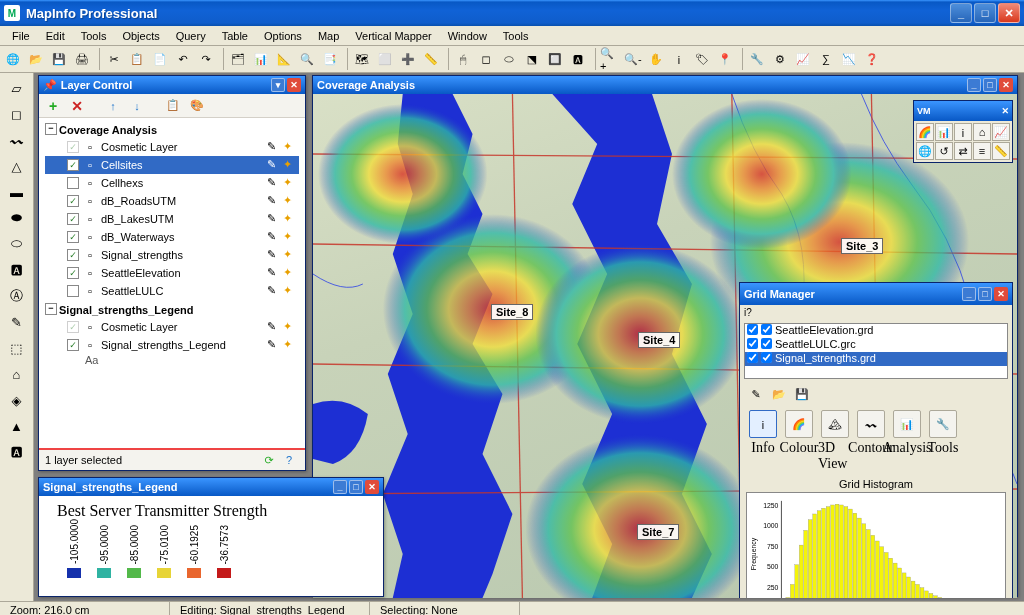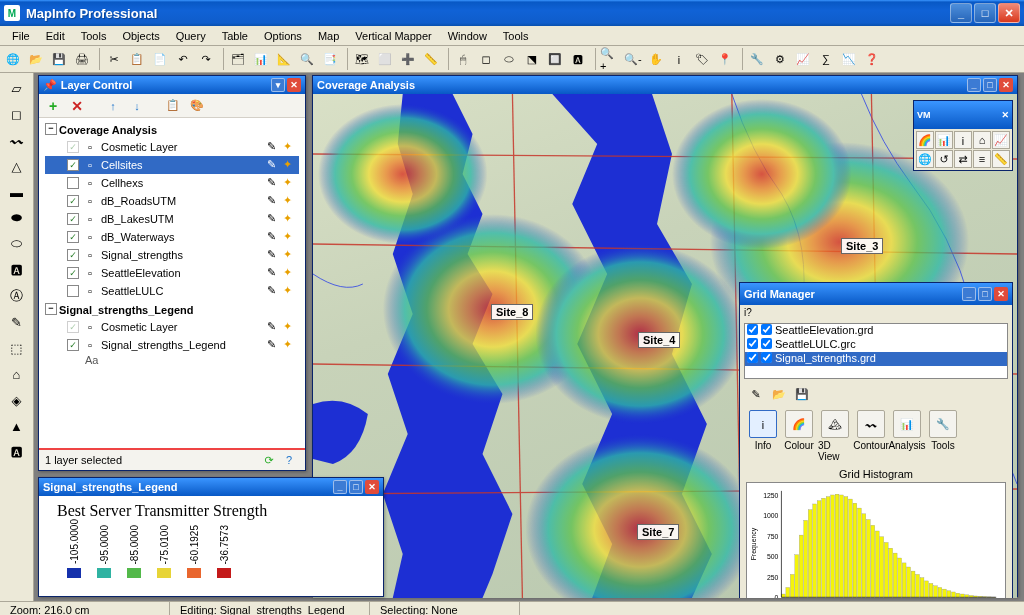--- a/index.html
+++ b/index.html
@@ -49,33 +49,33 @@
 .legend-scale { display: flex; gap: 16px; padding-left: 18px; align-items:flex-end; height:48px;}
 .legend-tick { display: flex; flex-direction: column; align-items: center; gap: 4px; }
 .legend-tick .lbl { writing-mode: vertical-rl; transform: rotate(180deg); font-size: 10px; }
 .legend-tick .sw { width: 14px; height: 10px; }
 .legend-units { font-size: 10px; padding-left: 16px; margin-top: 4px; }
 .map-panel { left: 278px; top: 2px; width: 706px; height: 522px; }
 .map-body { position: relative; width: 100%; height: 504px; overflow: hidden; background: linear-gradient(160deg, #d9e0c6 0%, #c8d3b9 35%, #b7c7ae 100%); }
 .mapsvg { position: absolute; inset: 0; width: 100%; height: 100%; }
 .site-label { position: absolute; background: rgba(255,255,255,0.92); border: 1px solid #666; padding: 1px 4px; font-size: 11px; font-weight:bold; }
 .vm-panel { position: absolute; right: 4px; top: 6px; width: 100px; background: #ece9d8; border: 1px solid #0a246a; }
-.vm-title { height: 28px; background: linear-gradient(#3a95ff,#0858c5); color: white; font-size: 9px; font-weight: bold; padding: 0 3px; display: flex; align-items: center; }
+.vm-title { height: 20px; background: linear-gradient(#3a95ff,#0858c5); color: white; font-size: 9px; font-weight: bold; padding: 0 3px; display: flex; align-items: center; }
 .vm-title .t { flex: 1; }
 .vm-btns { display: flex; flex-wrap: wrap; padding: 2px; gap: 1px; }
 .vm-btn { width: 18px; height: 18px; border: 1px solid #aca899; background: #f4f3ee; display: flex; align-items: center; justify-content: center; cursor: pointer; }
 .grid-panel { position: absolute; right: 4px; top: 188px; width: 274px; height: 332px; background: #ece9d8; border: 1px solid #0a246a; }
 .grid-list { background: #fff; border: 1px solid #888; margin: 3px 4px; height: 56px; overflow: auto; font-size: 11px; }
 .grid-row { display: flex; gap: 3px; padding: 0 2px; height: 14px; }
 .grid-row.sel { background: #316ac5; color: white; }
 .grid-tools { display: flex; gap: 2px; padding: 4px 6px; }
 .gtool { display: flex; flex-direction: column; align-items: center; width: 34px; cursor: pointer; }
 .gtool .gi { width: 28px; height: 28px; border: 1px solid #aca899; background: #f4f3ee; display: flex; align-items: center; justify-content: center; border-radius: 2px; }
 .gtool.sel .gi { border: 1px solid #316ac5; background: #e3efff; }
-.gtool .gl { font-size: 10px; margin-top: 2px; }
+.gtool .gl { font-size: 14px; margin-top: 2px; font-family: Liberation Serif, serif; }
 .histo-title { text-align: center; font-size: 11px; margin: 2px 0; }
 .histo { position: relative; background: #fff; border: 1px solid #888; margin: 0 6px; height: 136px; }
 .histo svg { width: 100%; height: 100%; }
 .statusbar { height: 17px; background: #ece9d8; border-top: 1px solid #aca899; display: flex; align-items: center; font-size: 11px; }
 .statusbar .cell { border-right: 1px solid #aca899; padding: 0 10px; height: 100%; display: flex; align-items: center; }
 </style>
 </head>
 <body>
 
 <div class="titlebar">

